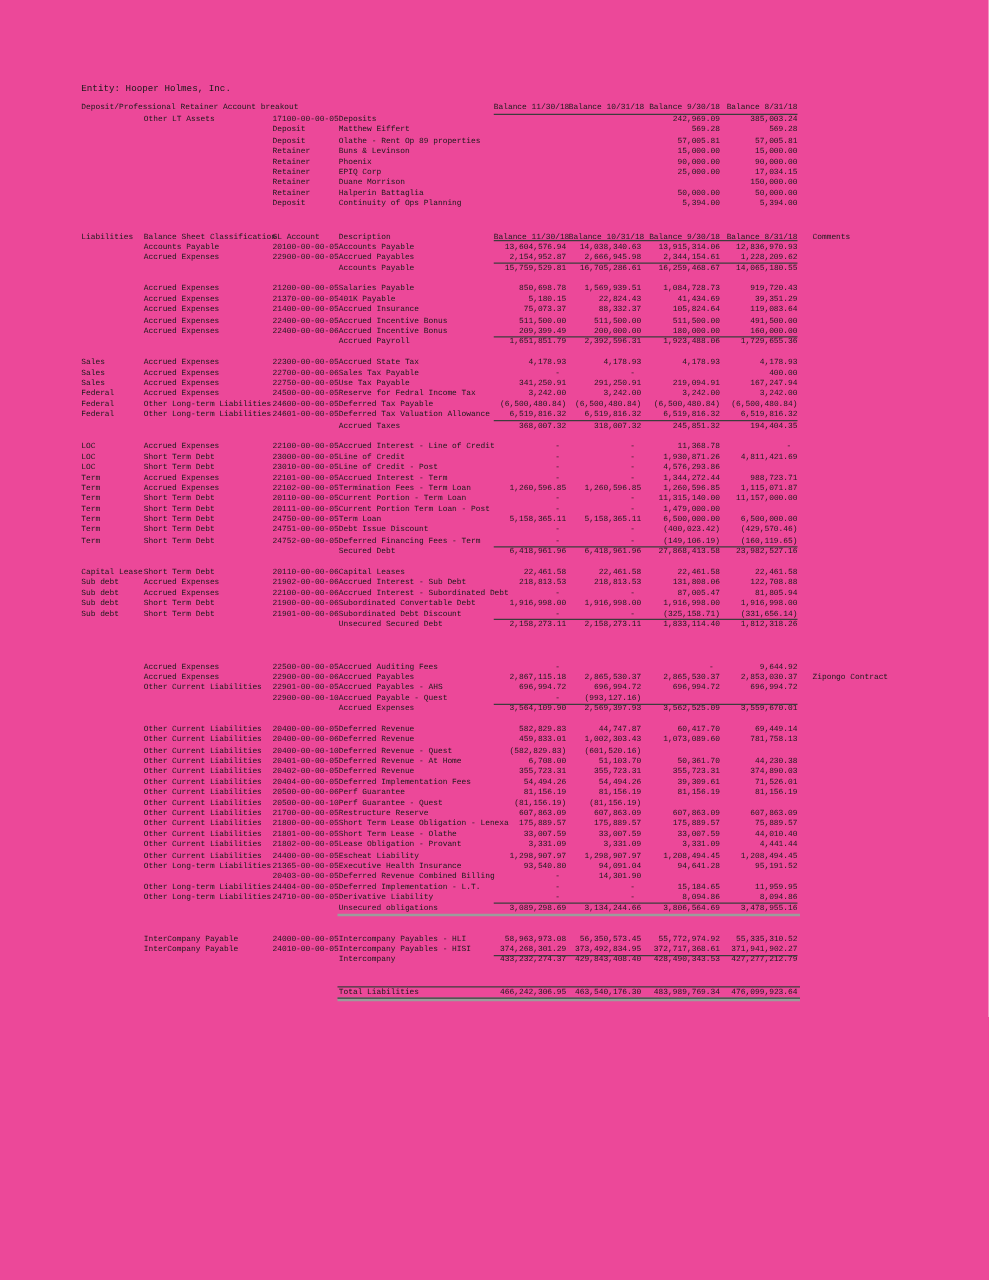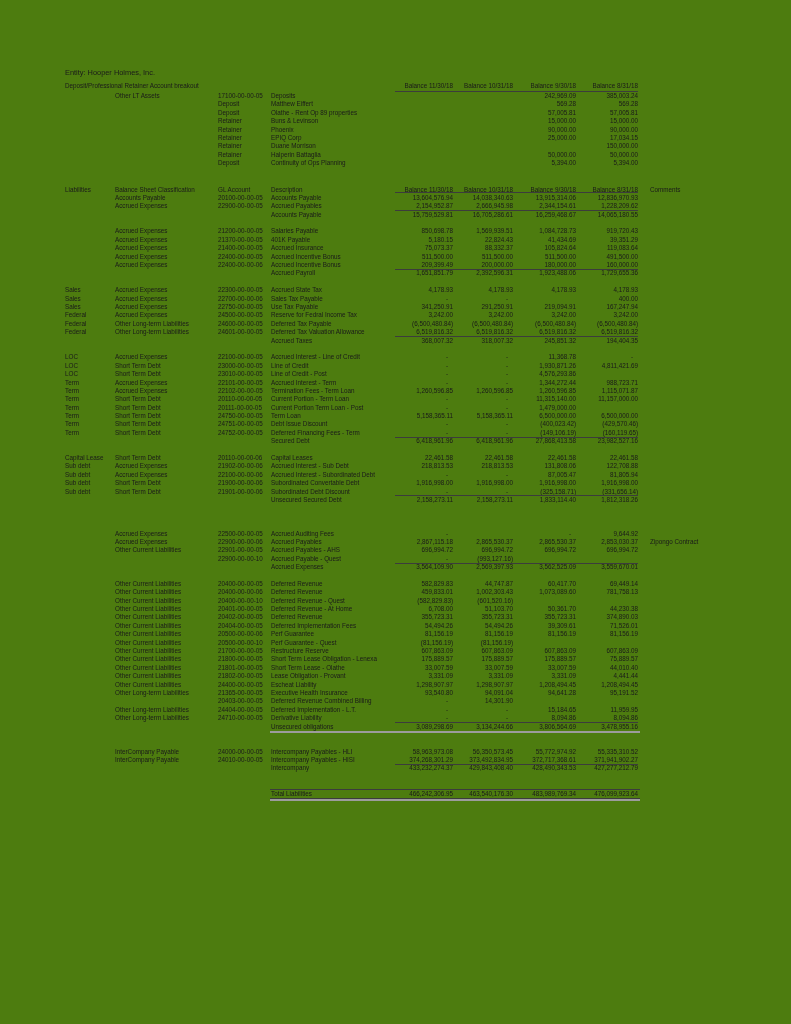--- a/index.html
+++ b/index.html
@@ -1,18 +1,18 @@
 <!DOCTYPE html>
 <html><head>
 <meta charset="utf-8">
 <style>
   html,body{margin:0;padding:0;background:#ffffff;}
   .page{
-    position:relative;width:791px;height:1024px;background:#4d7c0f;
-    font-family:Liberation Sans, sans-serif;
+    position:relative;width:791px;height:1024px;background:#ec4899;
+    font-family:Liberation Mono, monospace;
     font-size:6.3px;color:#1a1a1a;overflow:hidden;
   }
   .content{position:absolute;top:66px;left:0;right:0;}
   .row{position:relative;height:8.4px;line-height:8.4px;}
   .row.gap{height:8.4px;}
   .entity-row{height:13px;line-height:13px;font-size:7.4px;}
   .dep-header-row{height:13px;line-height:13px;}
   .cell{position:absolute;top:0;white-space:nowrap;}
   .c-m{left:65px;}
   .c-cl{left:115px;}

